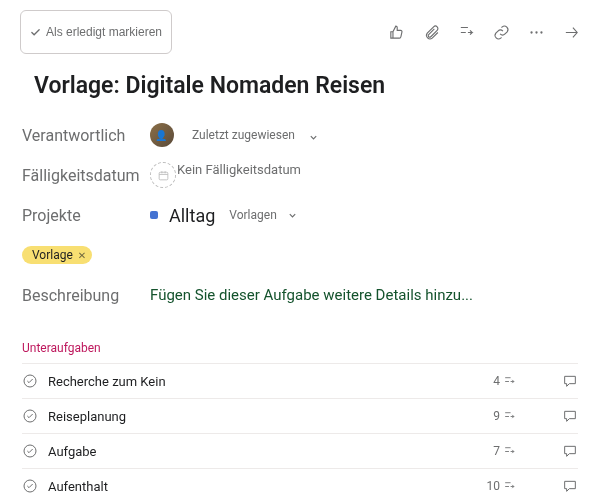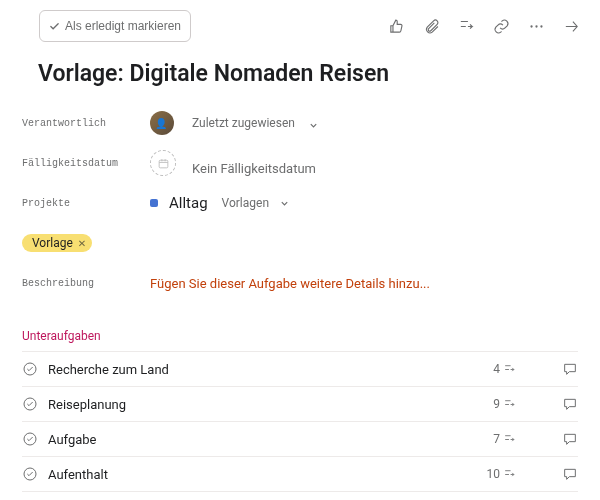--- a/index.html
+++ b/index.html
@@ -1,37 +1,37 @@
 <!DOCTYPE html>
 <html><head>
 <meta charset="utf-8">
 <style>
 *{box-sizing:border-box;margin:0;padding:0;}
 body{font-family:-apple-system,BlinkMacSystemFont,"Segoe UI",Roboto,sans-serif;font-size:13px;color:#1e1f21;width:600px;height:500px;background:#fff;overflow:hidden;}
 .topbar{display:flex;align-items:center;justify-content:space-between;padding:10px 20px 6px;}
-.complete-btn{display:flex;align-items:center;gap:5px;border:1px solid #cfcbcb;border-radius:6px;padding:8px 9px;font-size:12px;color:#6d6e6f;cursor:pointer;background:#fff;margin-left:19px;}
+.complete-btn{display:flex;align-items:center;gap:5px;border:1px solid #cfcbcb;border-radius:6px;padding:14px 9px;font-size:12px;color:#6d6e6f;cursor:pointer;background:#fff;}
 .complete-btn svg{width:11px;height:11px;}
 .topbar-right{display:flex;align-items:center;gap:18px;color:#6d6e6f;}
 .topbar-right .ic{width:17px;height:17px;cursor:pointer;display:flex;align-items:center;justify-content:center;}
-.title{font-size:23px;font-weight:600;padding:12px 38px 16px;}
+.title{font-size:23px;font-weight:600;padding:12px 6px 16px;margin-left:28px;}
 .fields{padding:0 22px;}
 .row{display:flex;align-items:center;min-height:40px;}
-.lab{width:128px;color:#6d6e6f;font-size:10px;font-family:Liberation Mono, monospace;}
+.lab{width:128px;color:#6d6e6f;font-size:16px;}
 .val{display:flex;align-items:center;gap:8px;font-size:13px;}
 .avatar{width:24px;height:24px;border-radius:50%;background:linear-gradient(135deg,#8b6f47 0%,#5a4a3a 100%);display:flex;align-items:center;justify-content:center;font-size:10px;color:#fff;}
 .sub-link{color:#6d6e6f;font-size:12px;cursor:pointer;display:flex;align-items:flex-end;gap:14px;margin-left:18px;}
-.date-empty{display:flex;align-items:flex-end;gap:16px;color:#6d6e6f;}
+.date-empty{display:flex;align-items:flex-start;gap:1px;color:#6d6e6f;}
 .date-circle{width:26px;height:26px;border:1.5px dashed #bbb;border-radius:50%;display:flex;align-items:center;justify-content:center;}
 .date-circle svg{width:13px;height:13px;stroke:#bbb;}
 .proj-dot{width:8px;height:8px;border-radius:2px;background:#4573d2;margin-right:3px;}
-.proj-name{font-size:15px;}
+.proj-name{font-size:18px;}
 .proj-col{color:#6d6e6f;font-size:12px;margin-left:14px;display:flex;align-items:center;gap:11px;cursor:pointer;}
 .tag-pill{background:#f8df72;border-radius:11px;padding:2px 6px 2px 10px;font-size:12px;display:flex;align-items:center;gap:5px;}
 .tag-pill .x{font-size:10px;cursor:pointer;opacity:.65;}
-.desc-ph{color:#c2410c;font-size:13px;}
+.desc-ph{color:#14532d;font-size:15px;}
 .sub-sec{padding:26px 22px 0;}
 .sub-head{color:#be185d;font-size:12px;padding-bottom:8px;}
 .sub-row{display:flex;align-items:center;border-top:1px solid #edeae9;padding:9px 0;gap:10px;}
 .sub-row:last-of-type{border-bottom:1px solid #edeae9;}
 .check-ic{width:16px;height:16px;flex-shrink:0;}
 .check-ic svg{width:16px;height:16px;stroke:#6d6e6f;fill:none;}
 .sub-name{flex:1;font-size:13px;}
 .sub-count{display:flex;align-items:center;gap:3px;color:#6d6e6f;font-size:12px;margin-right:36px;}
 .sub-count svg{width:13px;height:13px;stroke:#6d6e6f;fill:none;}
 .bubble{width:16px;height:16px;}
@@ -144,21 +144,21 @@
 </div>
 
 <div class="sub-sec">
   <div class="sub-head">Unteraufgaben</div>
   <div id="sub-list">
       <div class="sub-row">
         <span class="check-ic"><svg viewBox="0 0 24 24" stroke-width="1.5">
             <circle cx="12" cy="12" r="9"></circle>
             <path d="M8 12l2.5 2.5L16 9"></path>
           </svg></span>
-        <span class="sub-name">Recherche zum Land</span>
+        <span class="sub-name">Recherche zum Kein</span>
         <span class="sub-count">4 <svg viewBox="0 0 24 24" stroke-width="1.6">
             <path d="M4 5h10M4 12h7M14 12h6l-3-3m3 3l-3 3"></path>
           </svg></span>
         <span class="bubble"><svg viewBox="0 0 24 24" stroke-width="1.5">
             <path d="M4 5h16v11H11l-4 4v-4H4z"></path>
           </svg></span>
       </div>
       <div class="sub-row">
         <span class="check-ic"><svg viewBox="0 0 24 24" stroke-width="1.5">
             <circle cx="12" cy="12" r="9"></circle>

